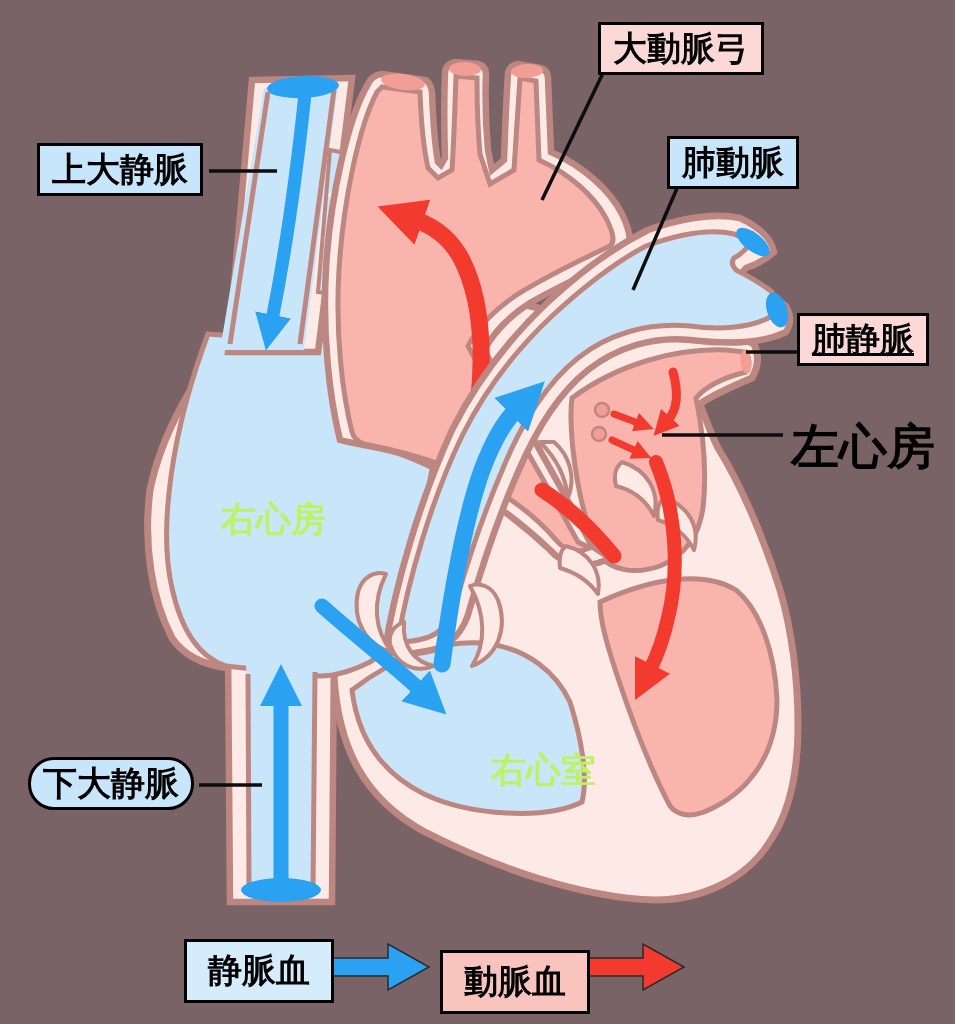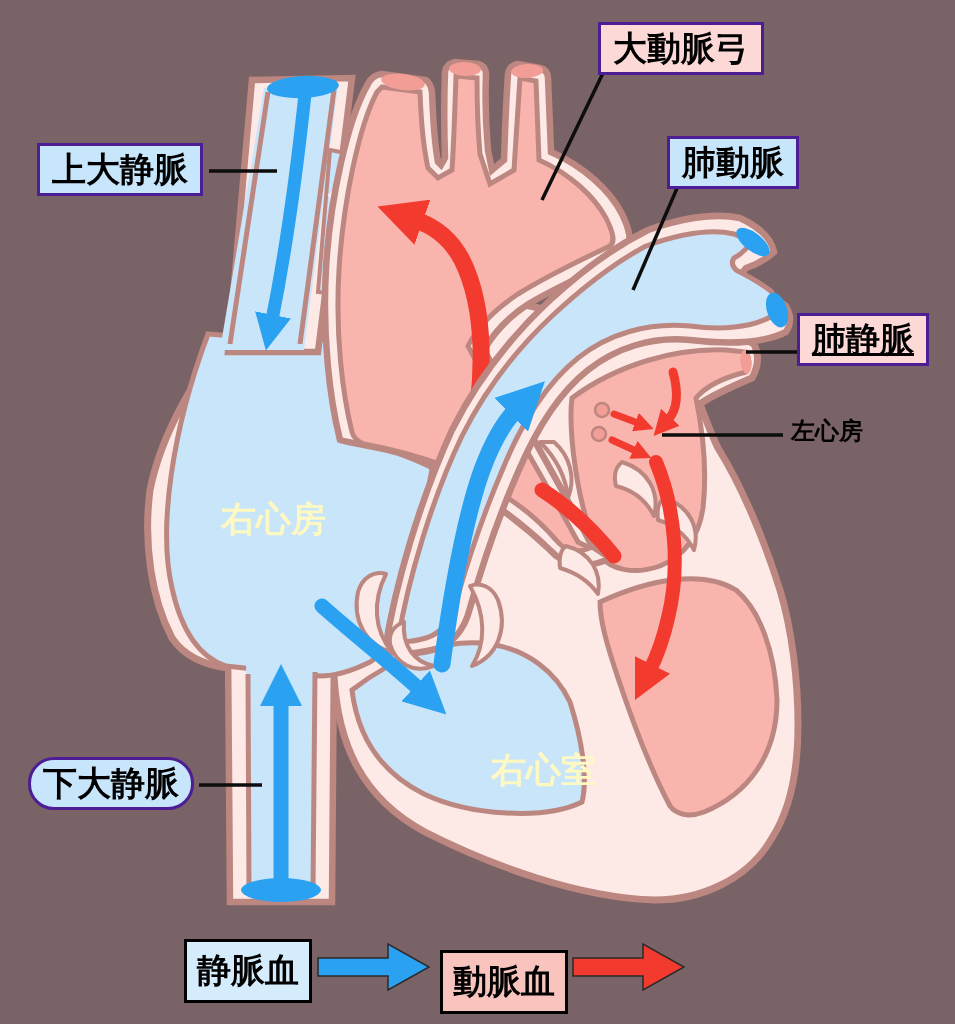--- a/index.html
+++ b/index.html
@@ -10,35 +10,35 @@
   }
   html,body{margin:0;padding:0;}
   body{background:#555;}
   #stage{
     position:relative; width:955px; height:1024px; overflow:hidden;
     background:var(--bg);
     font-family:"Liberation Sans","DejaVu Sans",sans-serif;
   }
   #art{position:absolute;left:0;top:0;}
   .callout{
-    position:absolute; border:3px solid #4c1d95; color:#000;
+    position:absolute; border:3px solid #000000; color:#000;
     font-size:34px; font-weight:700; line-height:1.1;
     padding:5px 12px; white-space:nowrap;
   }
   .callout.blue{background:var(--labelblue);}
   .callout.pink{background:var(--labelpink);}
   .plain-label{
-    position:absolute; color:#000; font-size:24px; font-weight:800; white-space:nowrap;
+    position:absolute; color:#000; font-size:48px; font-weight:800; white-space:nowrap;
   }
   .chamber-label{
-    position:absolute; color:#fef9c3; font-size:35px; font-weight:700; white-space:nowrap;
+    position:absolute; color:#bef264; font-size:35px; font-weight:700; white-space:nowrap;
   }
   .legend-box{
     position:absolute; border:3px solid #000; color:#000;
-    font-size:34px; font-weight:700; padding:6px 10px; white-space:nowrap;
+    font-size:34px; font-weight:700; padding:6px 21px; white-space:nowrap;
   }
   .legend-box.blue{background:var(--legendblue);}
   .legend-box.pink{background:var(--legendpink);}
 </style>
 </head>
 <body>
 
 <div id="stage">
 
   <svg id="art" width="955" height="1024" viewBox="0 0 955 1024">

